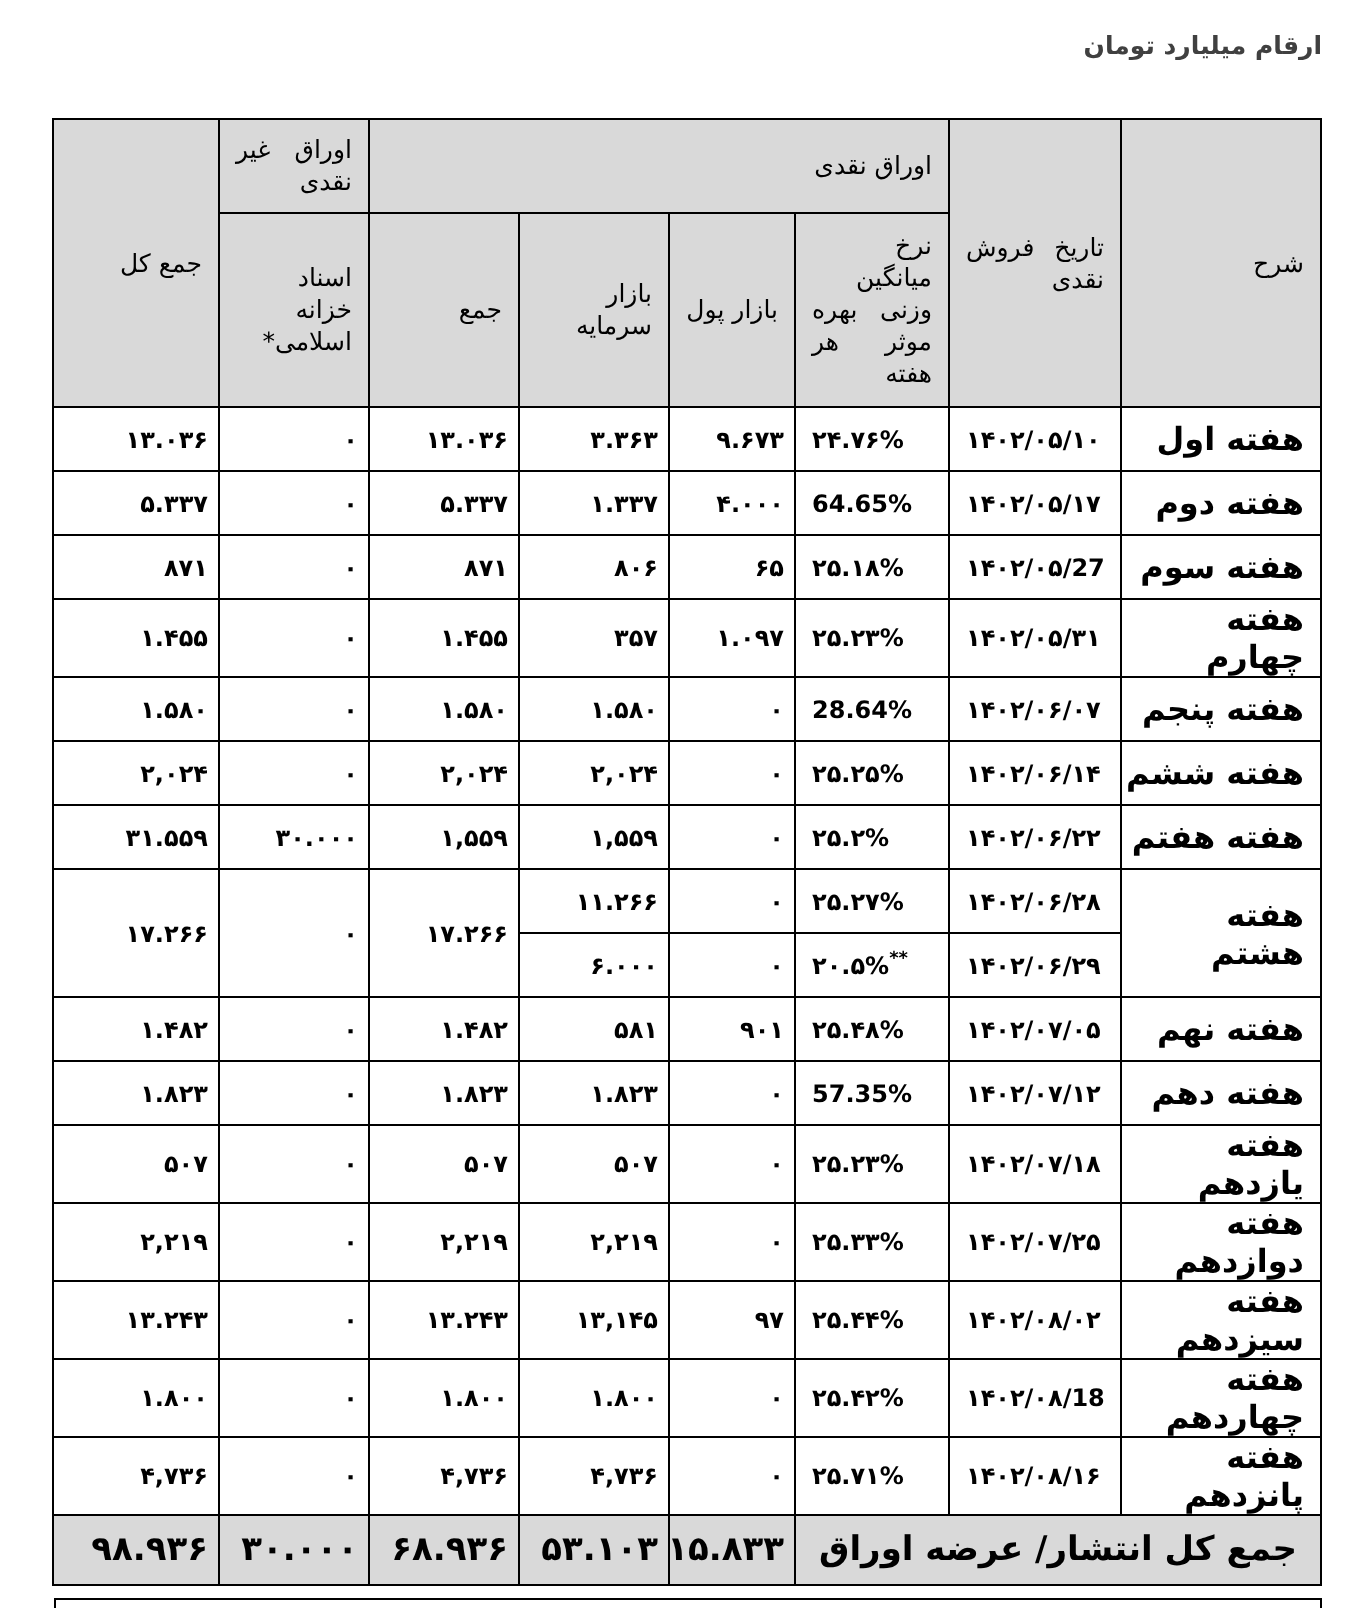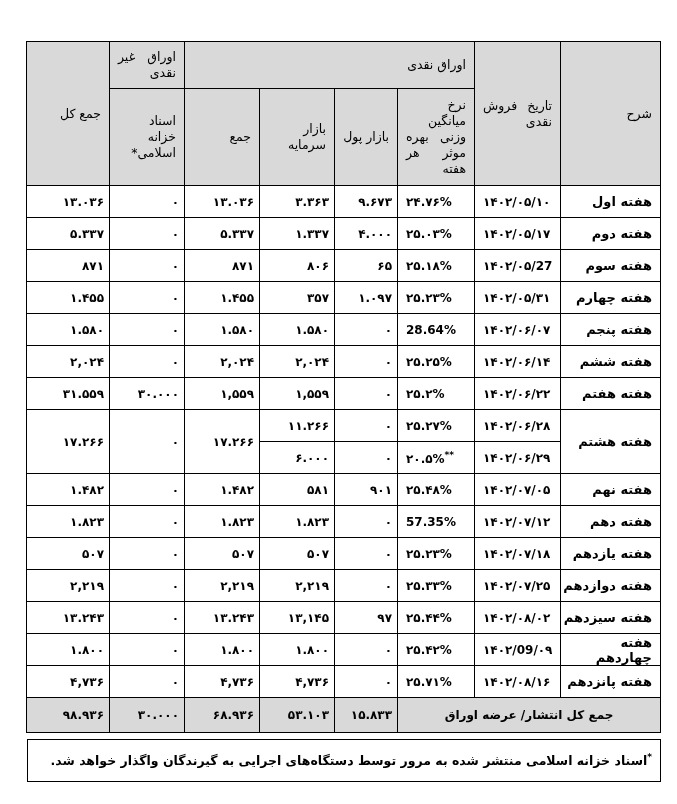--- a/index.html
+++ b/index.html
@@ -31,48 +31,49 @@
     font-size: 12.5px; font-weight: normal;
     vertical-align: middle;
     text-align: justify; text-align-last: auto;
     padding: 2px 8px; line-height: 16px;
   }
   thead tr.h1 th.grp { height: 42px; }
   thead tr.h2 th { height: 92px; }
   th.center { text-align: center; }
 
   tbody td { height: 31px; font-size: 12px; font-weight: bold; vertical-align: middle; }
-  td.week { text-align: right; padding: 0 8px 0 2px; font-size: 13px; }
+  td.week { text-align: right; padding: 0 8px 0 2px; font-size: 16px; }
   td.date, td.rate { direction: ltr; text-align: left; padding: 0 2px 0 8px; }
   td.num  { text-align: right; padding: 0 5px; }
   td.rate sup { font-size: 9px; }
 
   tfoot td {
     background: var(--header-bg, #d9d9d9);
-    height: 34px; font-size: 12px; font-weight: bold; vertical-align: middle;
+    height: 34px; font-size: 17px; font-weight: bold; vertical-align: middle;
   }
   td.total-label { text-align: center; padding: 0 8px; }
 
   
   .footnotes {
     width: 616px; margin-top: 6px;
     border: 1px solid var(--border-color, #000);
     padding: 9px 8px 10px 8px;
     font-size: 12.5px; font-weight: bold; text-align: right;
   }
   .footnotes p { margin: 0 0 13px 0; line-height: 17px; }
   .footnotes p:last-child { margin-bottom: 2px; }
   .footnotes sup { font-size: 9px; }
 </style>
 </head>
 <body>
 
 <div class="page">
 
   <div class="title-row">
+    <span>ارقام میلیارد تومان</span>
   </div>
 
   <table class="bond">
     <colgroup>
       <col style="width:100px">
         <col style="width:86px">
         <col style="width:77px">
         <col style="width:63px">
       <col style="width:75px">
         <col style="width:75px">
@@ -102,21 +103,21 @@
           <td class="rate">۲۴.۷۶%</td>
           <td class="num">۹.۶۷۳</td>
           <td class="num">۳.۳۶۳</td>
           <td class="num">۱۳.۰۳۶</td>
           <td class="num">۰</td>
           <td class="num">۱۳.۰۳۶</td>
         </tr>
         <tr>
           <td class="week">هفته دوم</td>
           <td class="date">۱۴۰۲/۰۵/۱۷</td>
-          <td class="rate">۲۵.۰۳%</td>
+          <td class="rate">64.65%</td>
           <td class="num">۴.۰۰۰</td>
           <td class="num">۱.۳۳۷</td>
           <td class="num">۵.۳۳۷</td>
           <td class="num">۰</td>
           <td class="num">۵.۳۳۷</td>
         </tr>
         <tr>
           <td class="week">هفته سوم</td>
           <td class="date">۱۴۰۲/۰۵/27</td>
           <td class="rate">۲۵.۱۸%</td>
@@ -227,21 +228,21 @@
           <td class="date">۱۴۰۲/۰۸/۰۲</td>
           <td class="rate">۲۵.۴۴%</td>
           <td class="num">۹۷</td>
           <td class="num">۱۳,۱۴۵</td>
           <td class="num">۱۳.۲۴۳</td>
           <td class="num">۰</td>
           <td class="num">۱۳.۲۴۳</td>
         </tr>
         <tr>
           <td class="week">هفته چهاردهم</td>
-          <td class="date">۱۴۰۲/09/۰۹</td>
+          <td class="date">۱۴۰۲/۰۸/18</td>
           <td class="rate">۲۵.۴۲%</td>
           <td class="num">۰</td>
           <td class="num">۱.۸۰۰</td>
           <td class="num">۱.۸۰۰</td>
           <td class="num">۰</td>
           <td class="num">۱.۸۰۰</td>
         </tr>
         <tr>
           <td class="week">هفته پانزدهم</td>
           <td class="date">۱۴۰۲/۰۸/۱۶</td>

